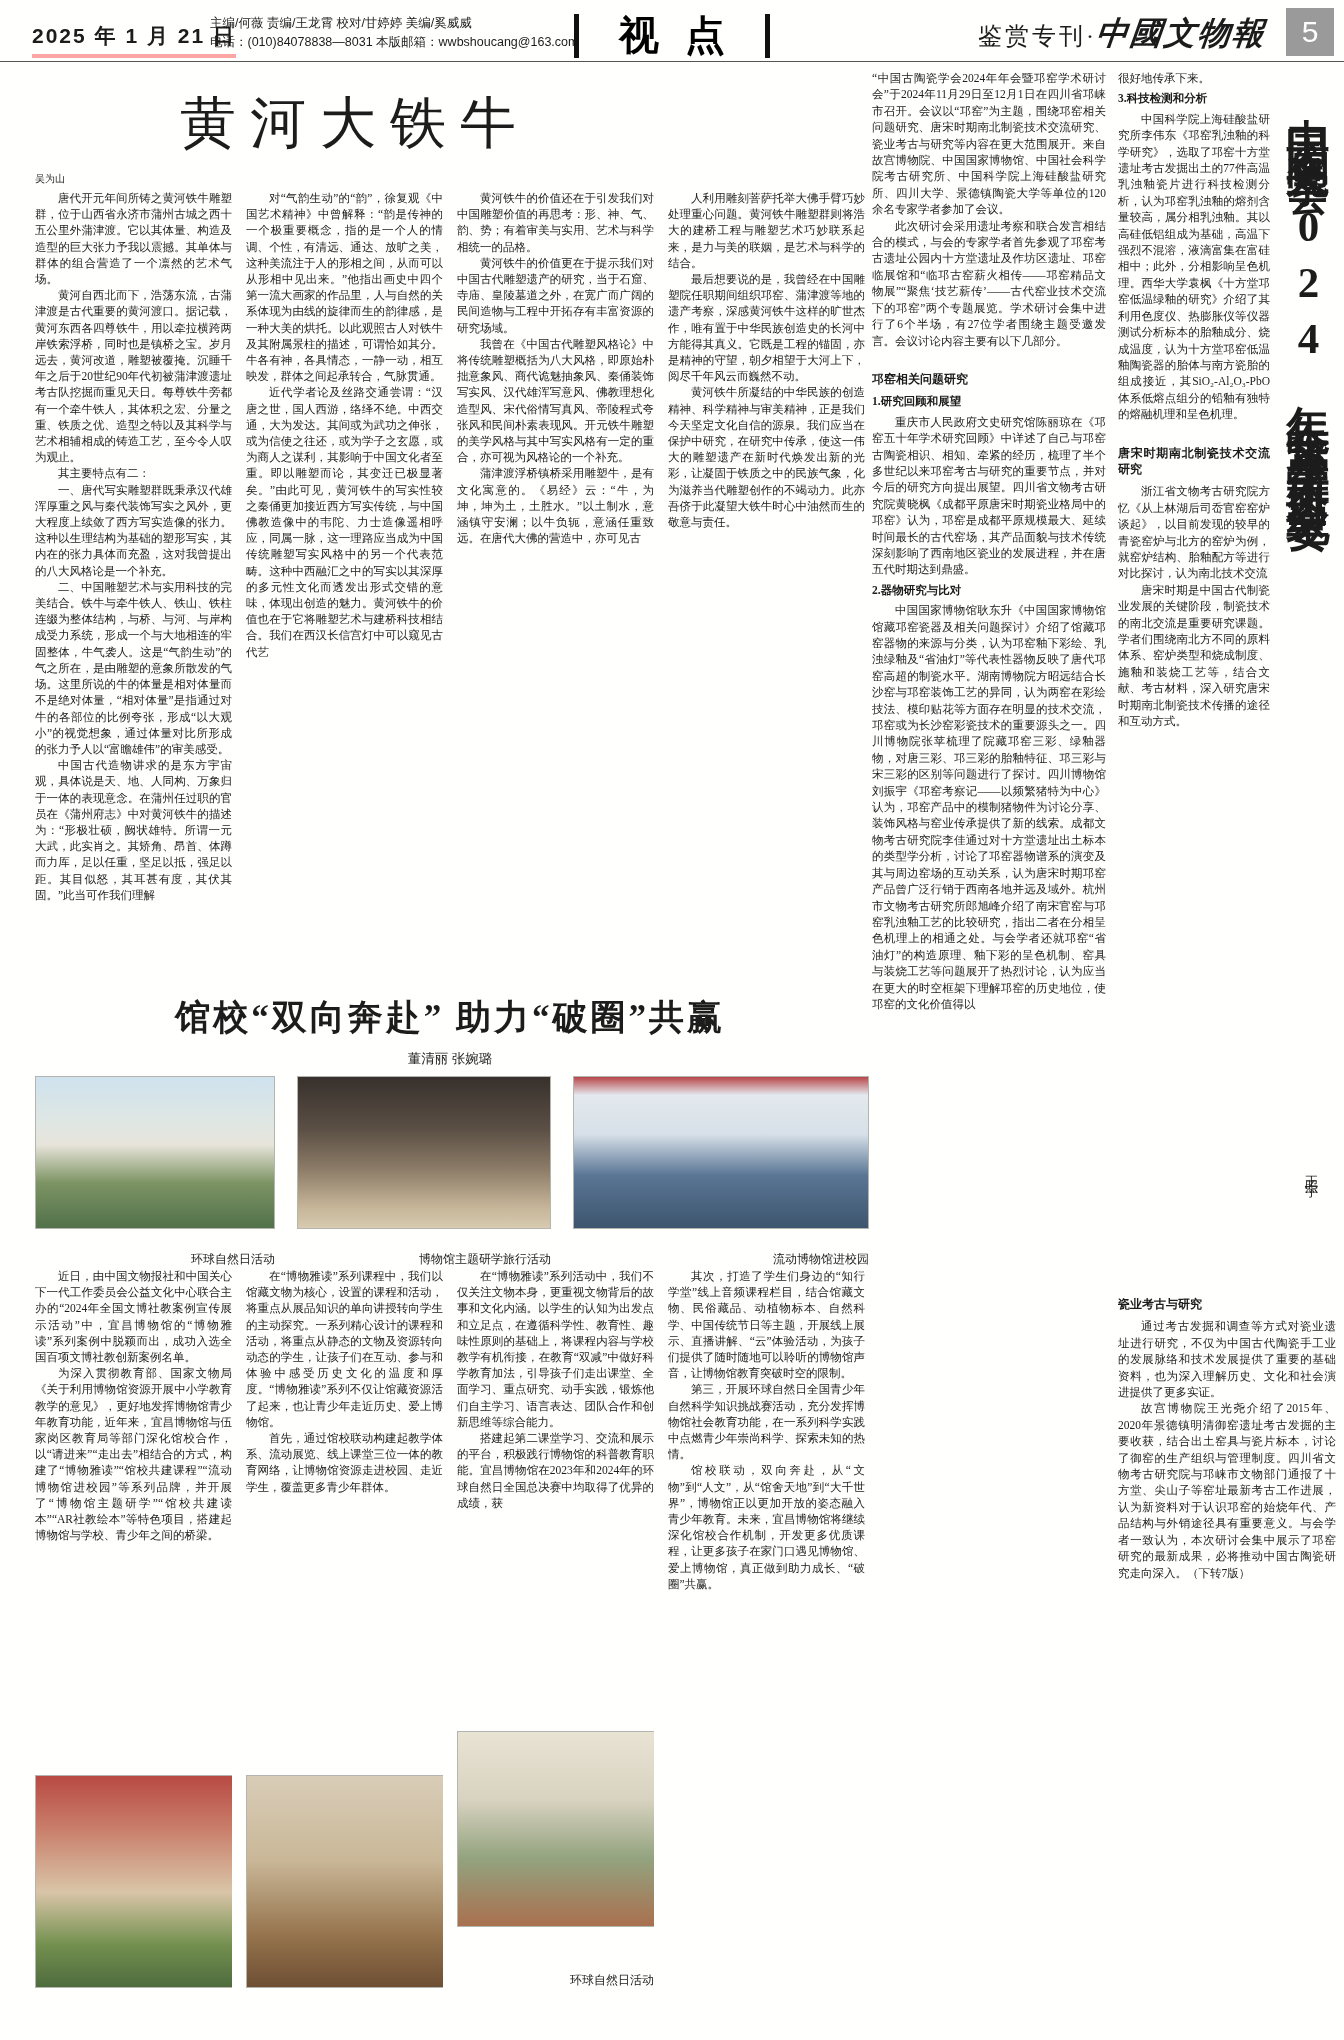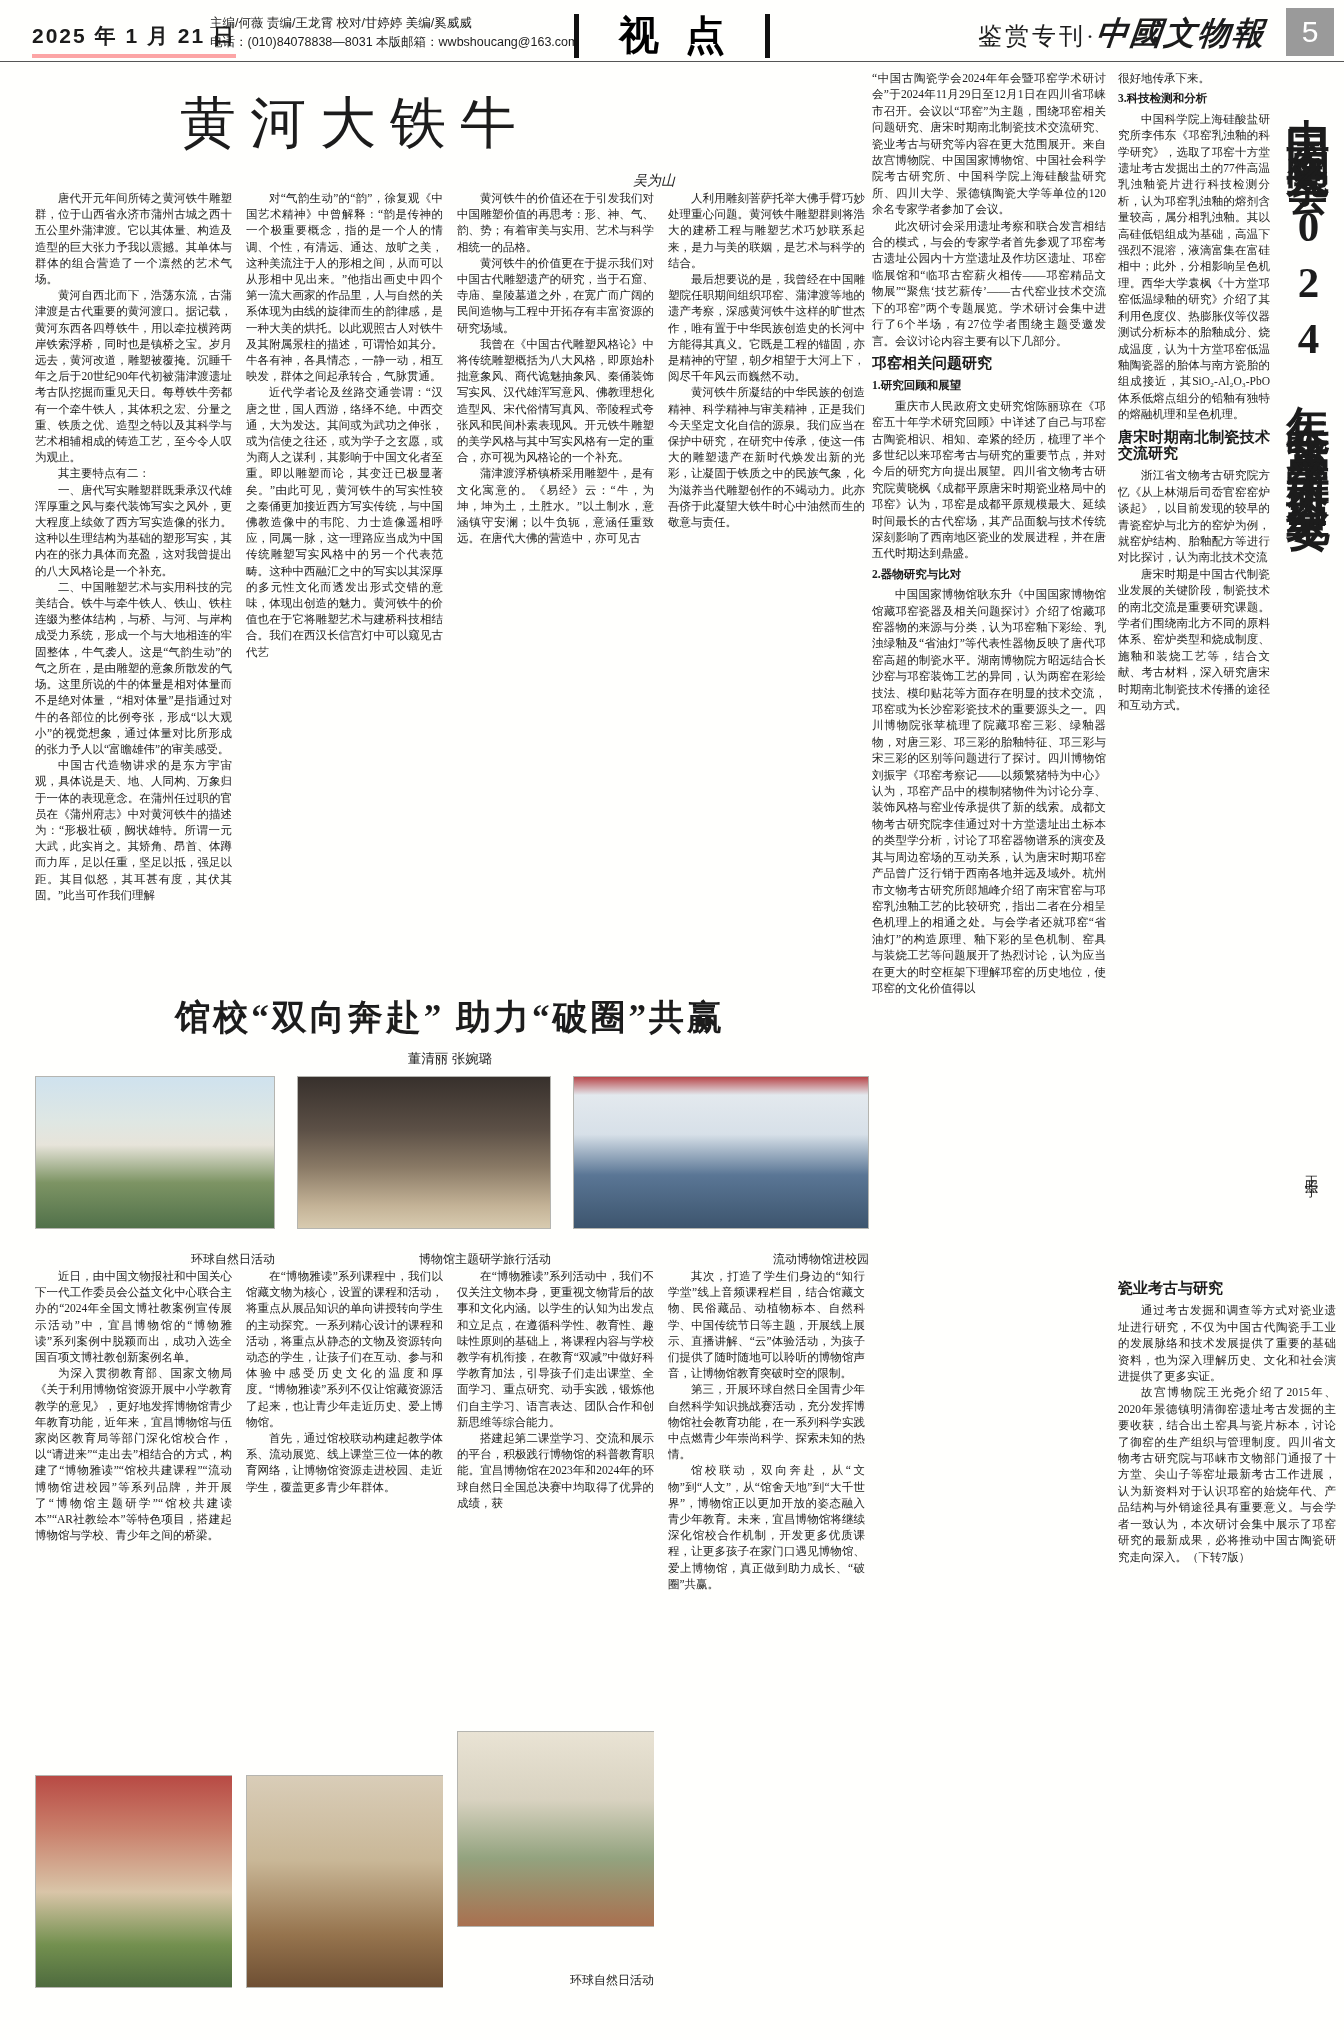--- a/index.html
+++ b/index.html
@@ -16,26 +16,26 @@
   .sec-title{font-size:40px;font-weight:900;letter-spacing:26px;text-indent:26px;
              font-family:"Liberation Sans","DejaVu Sans",sans-serif;color:#000;}
   .edition{position:absolute;left:978px;top:20px;font-size:24px;letter-spacing:3px;}
   .brand{position:absolute;left:1096px;top:12px;font-size:32px;font-weight:bold;font-style:italic;
          transform:skewX(-6deg);letter-spacing:2px;}
   .pagebox{position:absolute;left:1286px;top:8px;width:48px;height:48px;background:#9a9a9a;color:#fff;
            font-size:30px;display:flex;align-items:center;justify-content:center;font-family:"Liberation Sans",sans-serif;}
   
   .col p{margin:0;text-indent:2em;text-align:justify;}
   .col p.nc{text-indent:0;}
-  .col p.s1{font-weight:bold;font-size:15px;text-indent:0;margin:6px 0 6px 0;font-family:"Liberation Sans",sans-serif;}
+  .col p.s1{font-weight:bold;font-size:12px;text-indent:0;margin:22px 0 6px 0;font-family:"Liberation Sans",sans-serif;}
   .col p.s2{font-weight:bold;text-indent:0;margin:4px 0;}
   
   .art1{position:absolute;left:35px;top:72px;width:830px;height:913px;}
   .art1 h1{margin:14px 0 0 0;text-align:center;width:640px;font-size:56px;letter-spacing:14px;font-weight:normal;}
-  .a1-by{width:640px;text-align:right;font-size:14px;margin-top:10px;font-style:italic;}
+  .a1-by{width:640px;text-align:left;font-size:10px;margin-top:10px;}
   .a1-cols{position:absolute;left:0;top:118px;width:830px;height:795px;display:flex;gap:14px;}
   .a1-cols .col{width:197px;height:795px;overflow:hidden;font-size:11.5px;line-height:16.2px;}
   
   .art2{position:absolute;left:35px;top:988px;width:830px;height:1000px;}
   .art2 h1{margin:6px 0 0 45px;text-align:center;width:740px;font-size:35px;letter-spacing:3px;font-weight:bold;}
   .a2-by{width:740px;margin-left:45px;text-align:center;font-size:13.5px;margin-top:9px;}
   .a2-photos{position:absolute;left:0;top:88px;width:830px;height:192px;display:flex;gap:22px;}
   .fig{display:flex;flex-direction:column;}
   .ph{border:1px solid #b5b5b0;}
   .cap{text-align:right;font-size:12px;margin-top:22px;}

